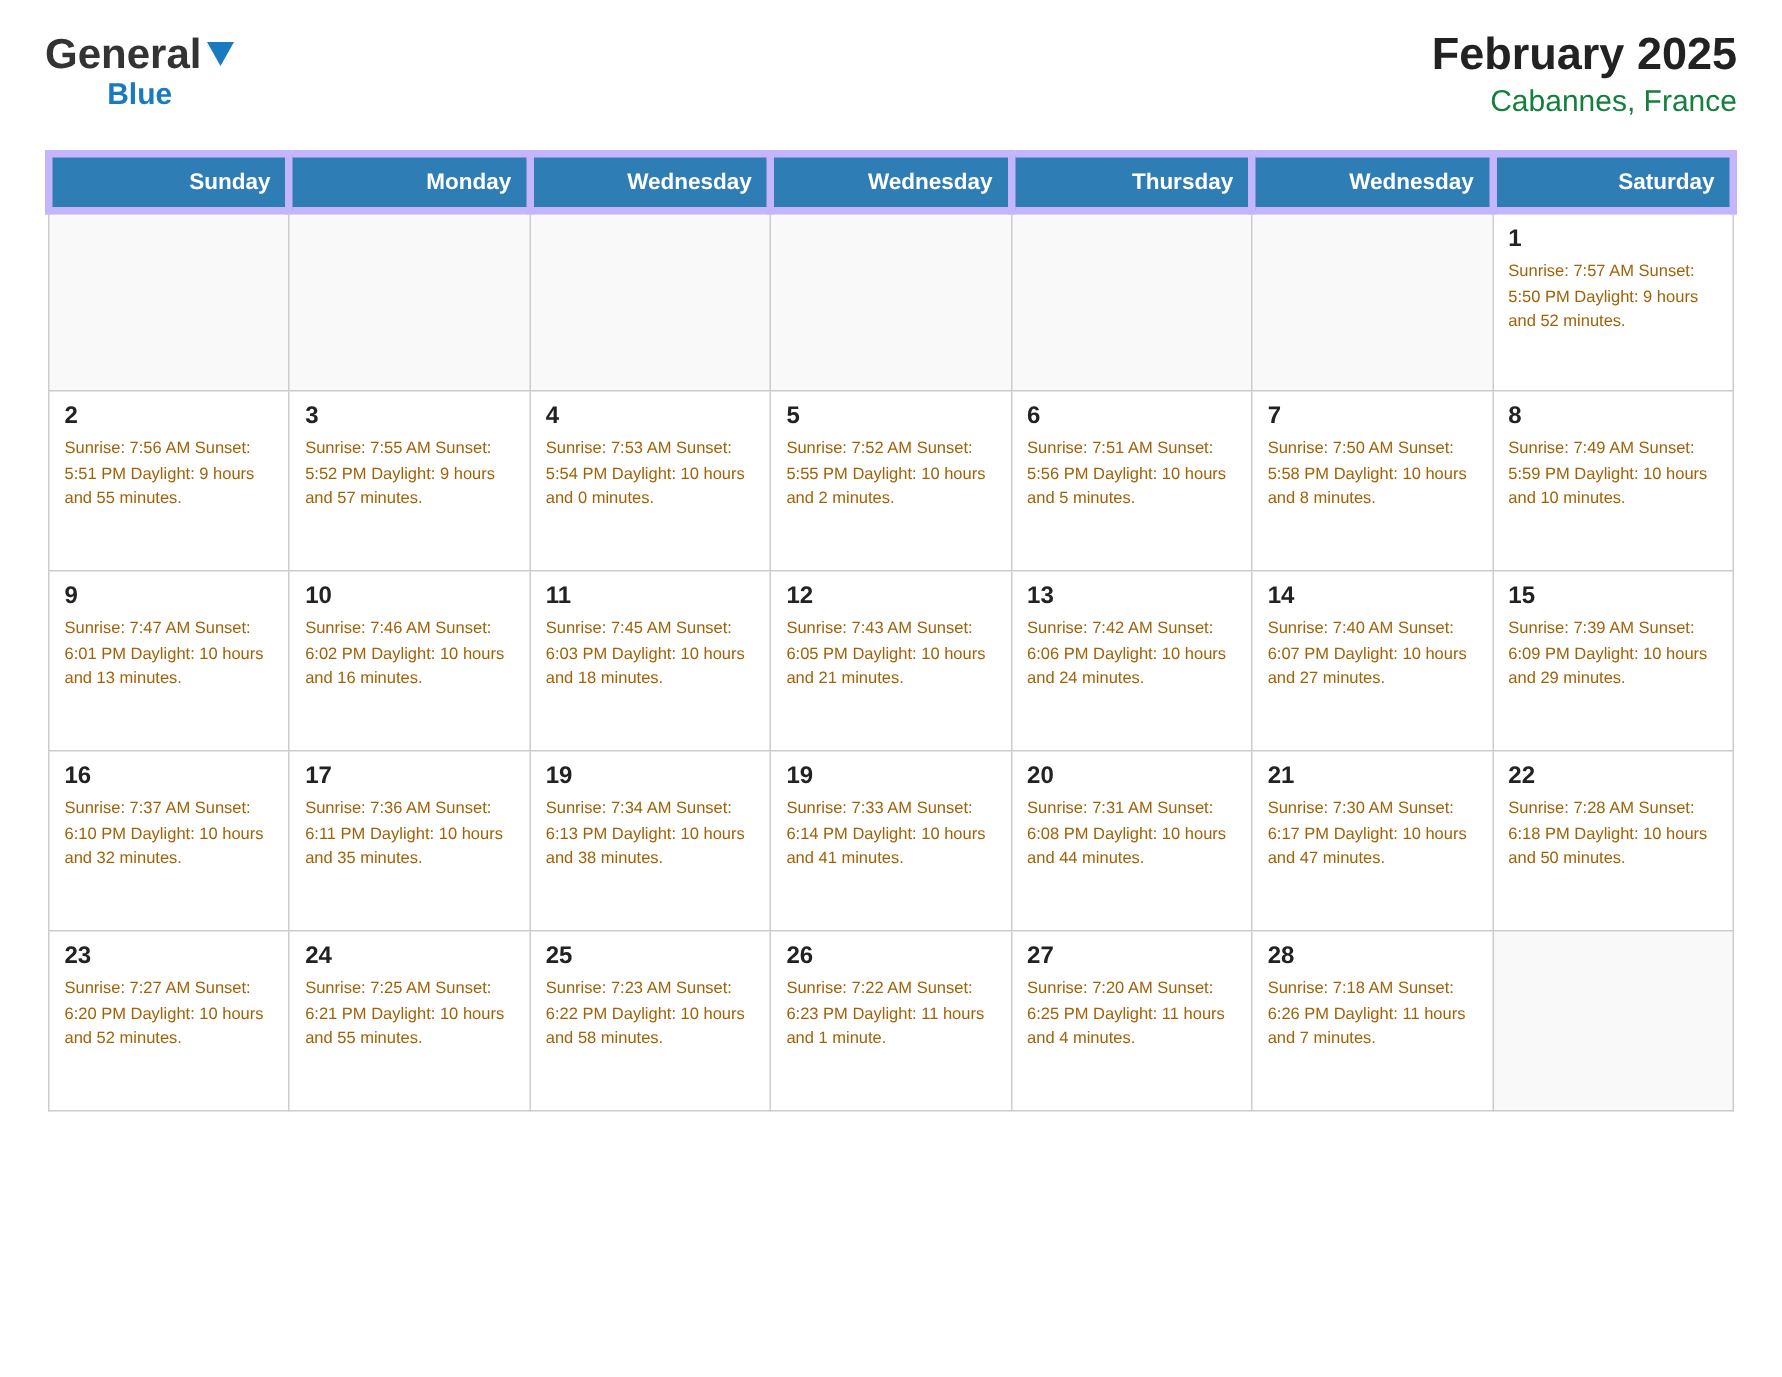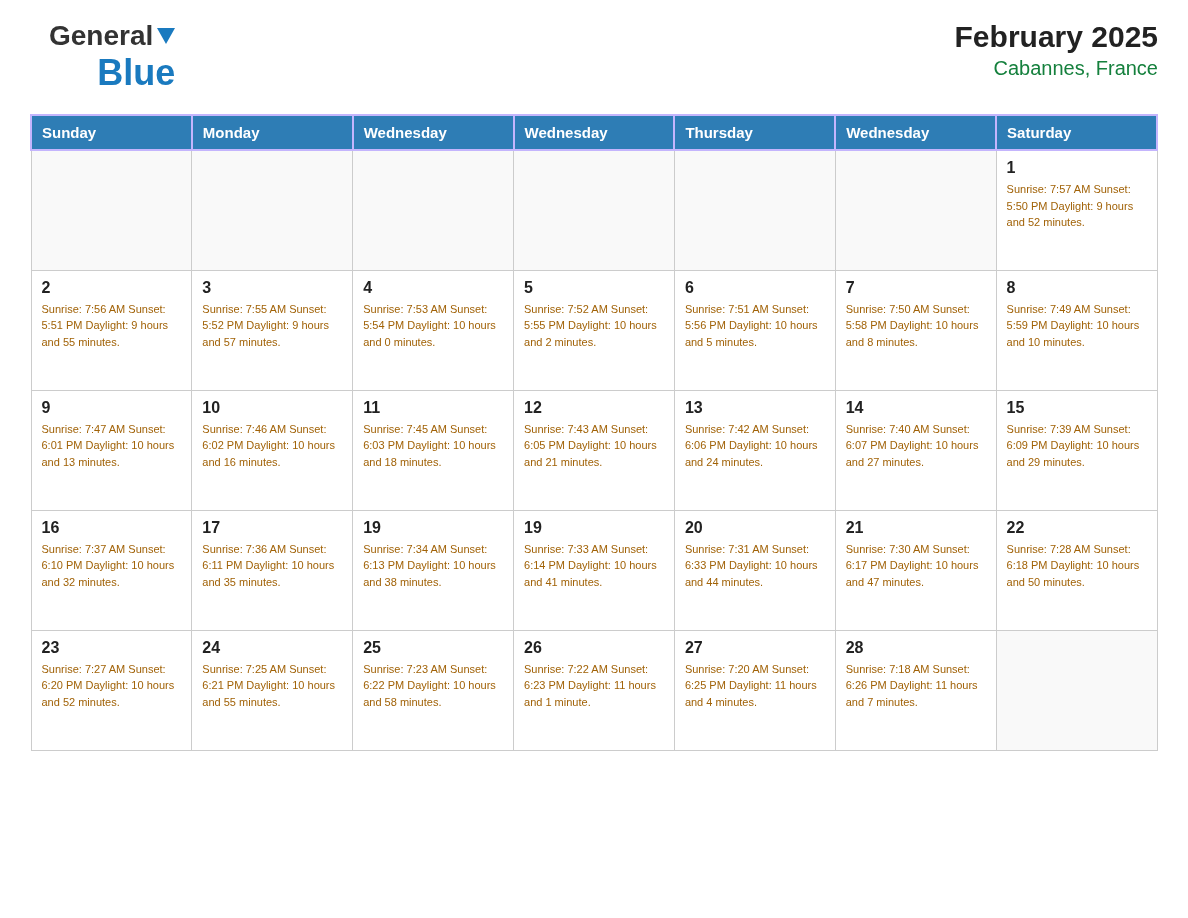--- a/index.html
+++ b/index.html
@@ -12,22 +12,21 @@
     }
     .header {
       display: flex;
       justify-content: space-between;
       align-items: flex-start;
       margin-bottom: 20px;
     }
     .logo {
       display: flex;
       flex-direction: column;
-      align-items: flex-end;
-      margin-left: 19px;
+      align-items: center;
     }
     .title-section {
       text-align: right;
     }
     .calendar-title {
       font-size: 30px;
       font-weight: bold;
       color: #222;
       line-height: 1.1;
     }
@@ -40,22 +39,22 @@
       width: 100%;
       border-collapse: collapse;
       table-layout: fixed;
     }
     thead tr th {
       background-color: #2e7db5;
       color: #fff;
       font-size: 15px;
       font-weight: bold;
       padding: 8px 10px;
-      text-align: left;
-      border: 2px solid #c4b5fd;
+      text-align: right;
+      border: 5px solid #c4b5fd;
     }
     tbody tr td {
       vertical-align: top;
       padding: 8px 10px;
       border: 1px solid #ccc;
       height: 120px;
       font-size: 12px;
       color: #333;
     }
     tbody tr td.empty {
@@ -82,21 +81,21 @@
       font-size: 28px;
       font-weight: bold;
       color: #333;
     }
     .logo-icon {
       display: inline-flex;
       align-items: center;
       margin-left: 4px;
     }
     .logo-text-blue {
-      font-size: 36px;
+      font-size: 20px;
       font-weight: bold;
       color: #1a7abf;
     }
   </style>
 </head>
 <body>
 
 <div class="header">
   <div class="logo">
     <div class="logo-row">
@@ -272,21 +271,21 @@
         <td>
           <span class="day-number">19</span>
           <div class="day-info">Sunrise: 7:33 AM
 Sunset: 6:14 PM
 Daylight: 10 hours
 and 41 minutes.</div>
         </td>
         <td>
           <span class="day-number">20</span>
           <div class="day-info">Sunrise: 7:31 AM
-Sunset: 6:33 PM
+Sunset: 6:08 PM
 Daylight: 10 hours
 and 44 minutes.</div>
         </td>
         <td>
           <span class="day-number">21</span>
           <div class="day-info">Sunrise: 7:30 AM
 Sunset: 6:17 PM
 Daylight: 10 hours
 and 47 minutes.</div>
         </td>

